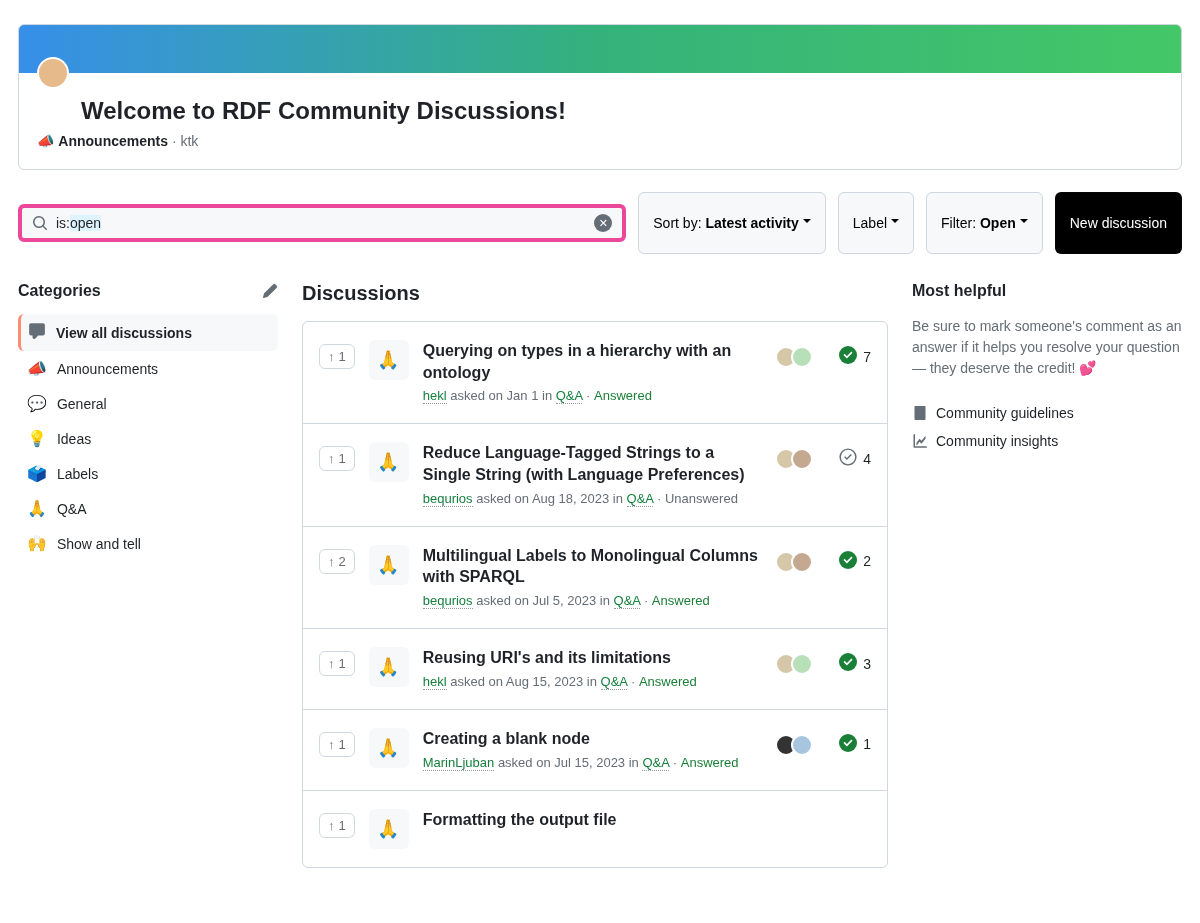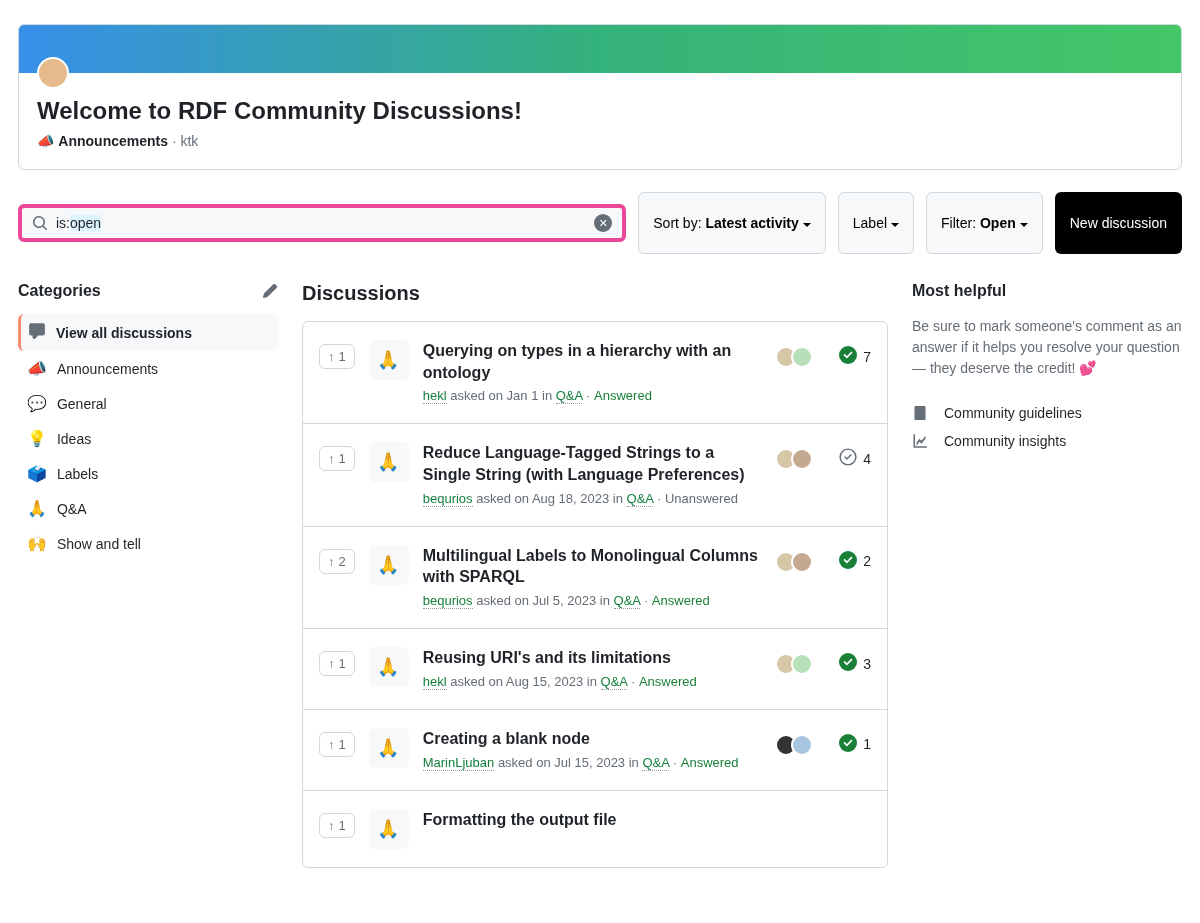--- a/index.html
+++ b/index.html
@@ -2,30 +2,30 @@
 <html><head>
 <meta charset="utf-8">
 <style>
 * { box-sizing: border-box; margin: 0; padding: 0; }
 body { font-family: -apple-system, BlinkMacSystemFont, "Segoe UI", Helvetica, Arial, sans-serif; color: #1f2328; background: #fff; font-size: 14px; }
 .page { width: 1200px; padding: 0 18px; margin: 0 auto; }
 .banner { border: 1px solid #d0d7de; border-radius: 6px; margin-top: 24px; overflow: hidden; }
 .banner-grad { height: 48px; background: linear-gradient(90deg, #378fe9, #34b27b, #44c767); position: relative; }
 .banner-avatar { position: absolute; left: 18px; bottom: -16px; width: 32px; height: 32px; border-radius: 50%; background: #e7ba8b; border: 2px solid #fff; }
 .banner-body { padding: 24px 18px 20px 18px; }
-.banner-title { font-size: 24px; font-weight: 600; margin-bottom: 8px; }
+.banner-title { font-size: 24px; font-weight: 600; margin-bottom: 8px; margin-left: 44px; }
 .banner-meta { color: #656d76; font-size: 14px; }
 .banner-meta .cat { color: #1f2328; font-weight: 600; }
 .toolbar { display: flex; gap: 12px; margin-top: 22px; align-items: center; }
 .search { flex: 1; display: flex; align-items: center; border: 4px solid #ec4899; border-radius: 6px; padding: 6px 10px; background: #f6f8fa; }
 .search svg { width: 16px; height: 16px; fill: #656d76; margin-right: 8px; flex-shrink:0; }
 .search-text { flex:1; font-size: 14px; color: #1f2328; }
 .search-text .q { background: #ddf4ff; }
 .clear { width: 18px; height: 18px; border-radius: 50%; background: #656d76; color: #fff; display: flex; align-items: center; justify-content: center; font-size: 11px; cursor: pointer; }
-.btn { border: 1px solid #d0d7de; border-radius: 6px; padding: 22px 14px; background: #f6f8fa; font-size: 14px; cursor: pointer; display: inline-flex; align-items: flex-end; gap: 4px; white-space: nowrap; }
+.btn { border: 1px solid #d0d7de; border-radius: 6px; padding: 22px 14px; background: #f6f8fa; font-size: 14px; cursor: pointer; display: inline-flex; align-items: flex-start; gap: 4px; white-space: nowrap; }
 .btn-primary { background: #000000; color: #fff; border-color: rgba(31,35,40,.15); font-weight: 500; }
 .caret { display: inline-block; border: 4px solid transparent; border-top-color: currentColor; margin-top: 4px; }
 .columns { display: flex; gap: 24px; margin-top: 28px; align-items: flex-start; }
 .left { width: 260px; flex-shrink: 0; }
 .center { flex: 1; min-width: 0; }
 .right { width: 270px; flex-shrink: 0; }
 .cat-head { display: flex; align-items: center; justify-content: space-between; margin-bottom: 14px; }
 .cat-head h3 { font-size: 16px; font-weight: 600; }
 .pencil { width: 16px; height: 16px; color: #656d76; cursor: pointer; }
 .cat-item { display: flex; align-items: center; gap: 10px; padding: 8px 9px; border-radius: 6px; cursor: pointer; font-size: 14px; }
@@ -43,21 +43,21 @@
 .row-meta .link { color: #15803d; border-bottom: 1px dotted #999; cursor: pointer; }
 .answered { color: #1a7f37; font-weight: 500; }
 .unanswered { color: #656d76; font-weight: 500; }
 .avatars { display: flex; flex-shrink: 0; margin-top: 6px; }
 .av { width: 22px; height: 22px; border-radius: 50%; border: 2px solid #fff; margin-left: -6px; }
 .av:first-child { margin-left: 0; }
 .comments { display: flex; align-items: center; gap: 6px; flex-shrink: 0; margin-top: 6px; min-width: 44px; justify-content: flex-end; }
 .check-circle { width: 18px; height: 18px; }
 .right h3 { font-size: 16px; font-weight: 600; margin-bottom: 16px; }
 .right-text { color: #656d76; font-size: 14px; line-height: 1.5; margin-bottom: 20px; }
-.right-link { display: flex; align-items: center; gap: 16px; padding: 6px 0; color: #1f2328; font-size: 14px; cursor: pointer; }
+.right-link { display: flex; align-items: center; gap: 8px; padding: 6px 0; color: #1f2328; font-size: 14px; cursor: pointer; }
 .right-link svg { width: 16px; height: 16px; fill: #656d76; }
 </style>
 </head>
 <body>
 
 <div class="page">
 
   <div class="banner">
     <div class="banner-grad">
       <div class="banner-avatar"></div>

